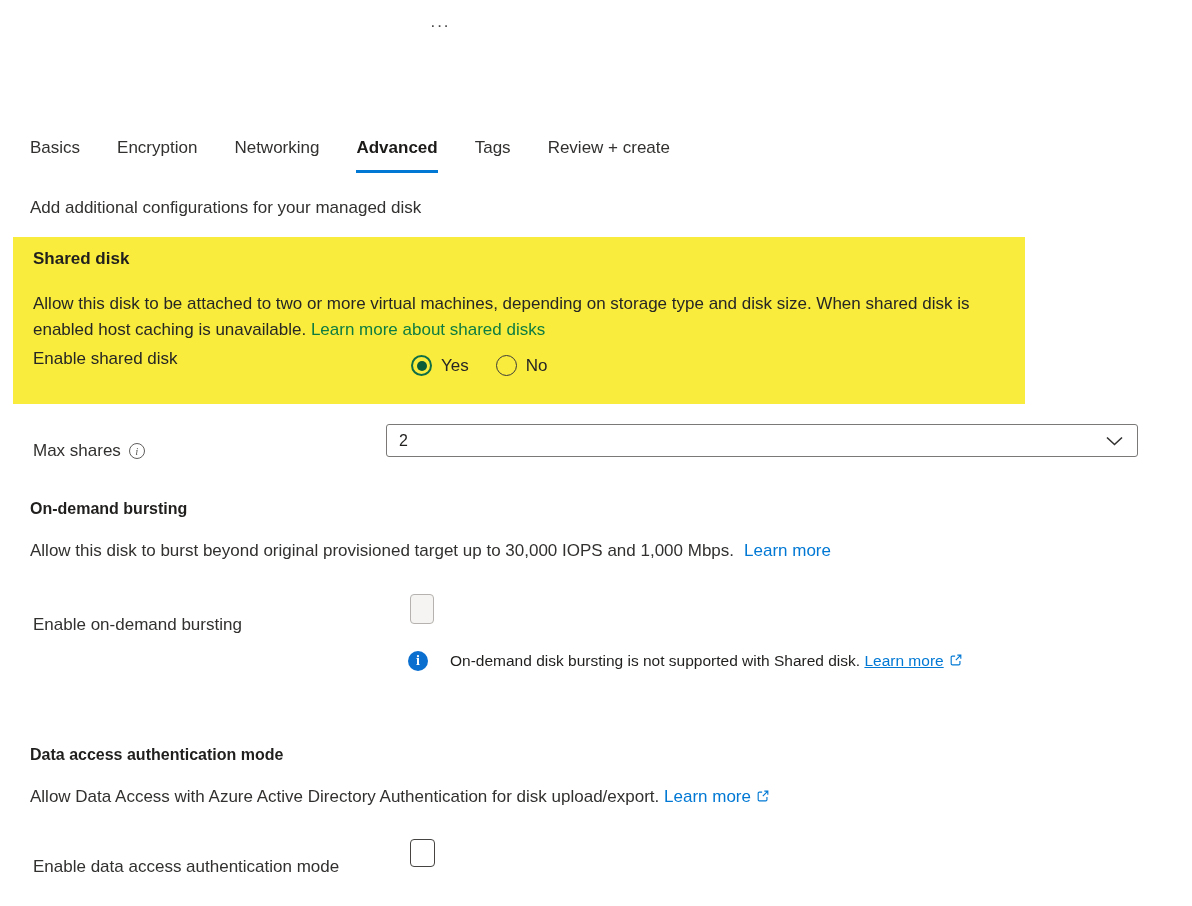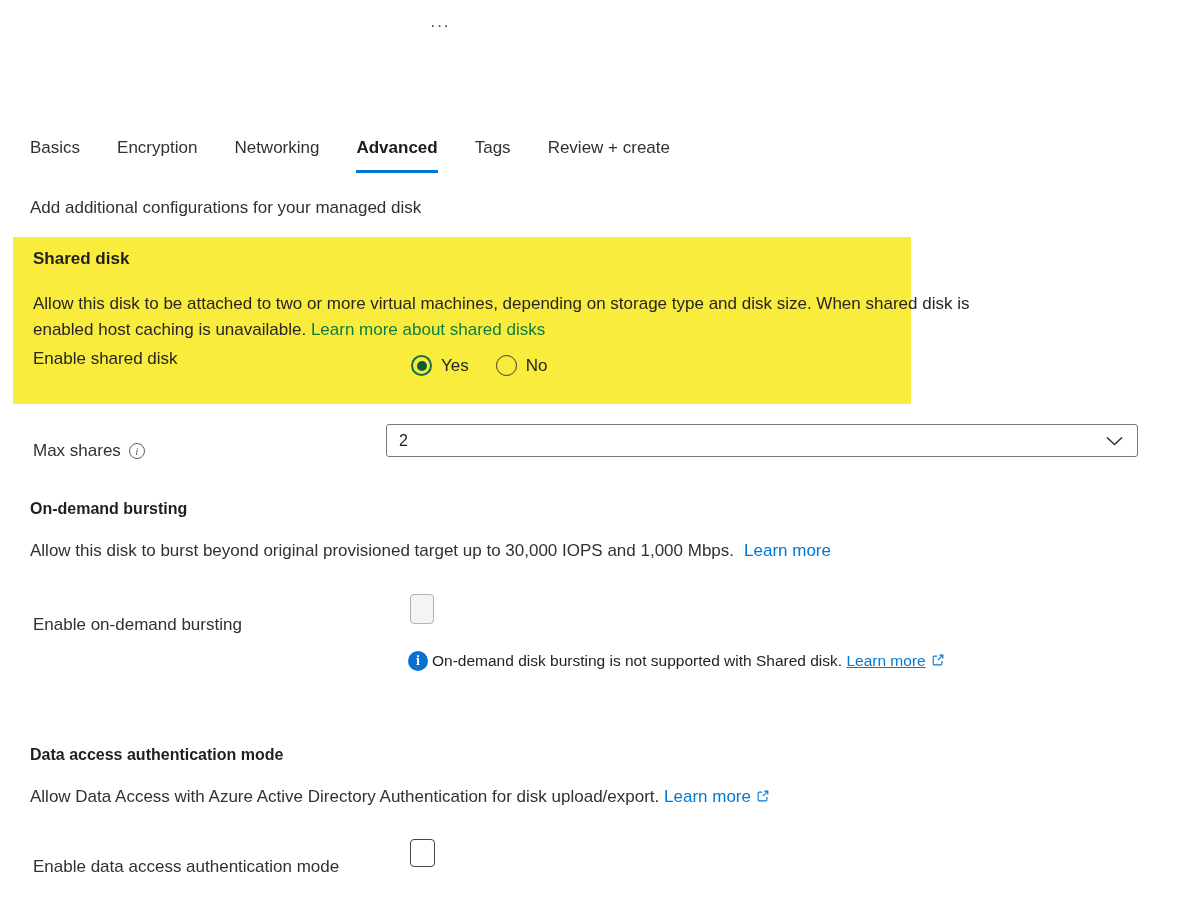--- a/index.html
+++ b/index.html
@@ -9,21 +9,21 @@
 
   .title { position:absolute; left:24px; top:12px; font-size:29px; font-weight:700; color:#1b1a19; letter-spacing:-0.3px; }
   .more-icon { position:absolute; left:430px; top:16px; font-size:17px; color:#4a4a4a; letter-spacing:1px; cursor:pointer; }
 
   .tabs { position:absolute; left:30px; top:138px; display:flex; gap:37px; }
   .tab { font-size:17px; color:#323130; padding-bottom:12px; cursor:pointer; }
   .tab.active { font-weight:700; color:#1b1a19; border-bottom:3px solid #0078d4; }
 
   .subtitle { position:absolute; left:30px; top:198px; font-size:17px; }
 
-  .highlight-box { position:absolute; left:13px; top:237px; width:898px; height:167px; background:#f9ec3d; }
+  .highlight-box { position:absolute; left:13px; top:237px; width:1012px; height:167px; background:#f9ec3d; }
   .hl-heading { position:absolute; left:20px; top:12px; font-size:17px; font-weight:700; color:#201f1e; }
   .hl-desc { position:absolute; left:20px; top:54px; width:1095px; font-size:17px; line-height:26px; color:#262625; }
   .green-link { color:#0e7c41; text-decoration:none; cursor:pointer; }
   .hl-enable-label { position:absolute; left:20px; top:112px; font-size:17px; color:#262625; }
   .radio-group { position:absolute; left:370px; top:118px; display:flex; align-items:center;padding-left:28px; }
   .radio { width:21px; height:21px; border-radius:50%; display:inline-flex; align-items:center; justify-content:center; cursor:pointer; }
   .radio.selected { border:2px solid #0f6e45; }
   .radio.selected .dot { width:10px; height:10px; border-radius:50%; background:#0b5c38; }
   .radio.unselected { border:1.5px solid #3b3a39; }
   .radio-label { font-size:17px; margin-left:9px; color:#262625; }
@@ -45,21 +45,21 @@
   .link-sp { margin-left:10px; }
 
   .checkbox { position:absolute; border-radius:4px; }
   .checkbox.disabled { left:410px; top:594px; width:24px; height:30px; background:#f5f4f2; border:1px solid #b5b2af; }
   .checkbox.empty { left:410px; top:839px; width:25px; height:28px; background:#fff; border:1.5px solid #454442; cursor:pointer; }
 
   .info-bar { position:absolute; left:408px; top:651px; display:flex; align-items:center; }
   .info-icon { width:20px; height:20px; border-radius:50%; background:#0b6fd0; color:#fff; font-size:14px; font-weight:700;
     display:inline-flex; align-items:center; justify-content:center; flex:0 0 auto;
     font-family:"Liberation Serif","DejaVu Serif",serif; }
-  .info-text { font-size:15.5px; color:#201f1e; margin-left:4px; }
+  .info-text { font-size:15.5px; color:#201f1e; margin-left:22px; }
   .underlined { text-decoration:underline; }
   .ext-icon { display:inline-block; vertical-align:-1px; margin-left:5px; }
 </style>
 </head>
 <body>
 
 <div class="page">
 
   <span class="more-icon">···</span>
 

